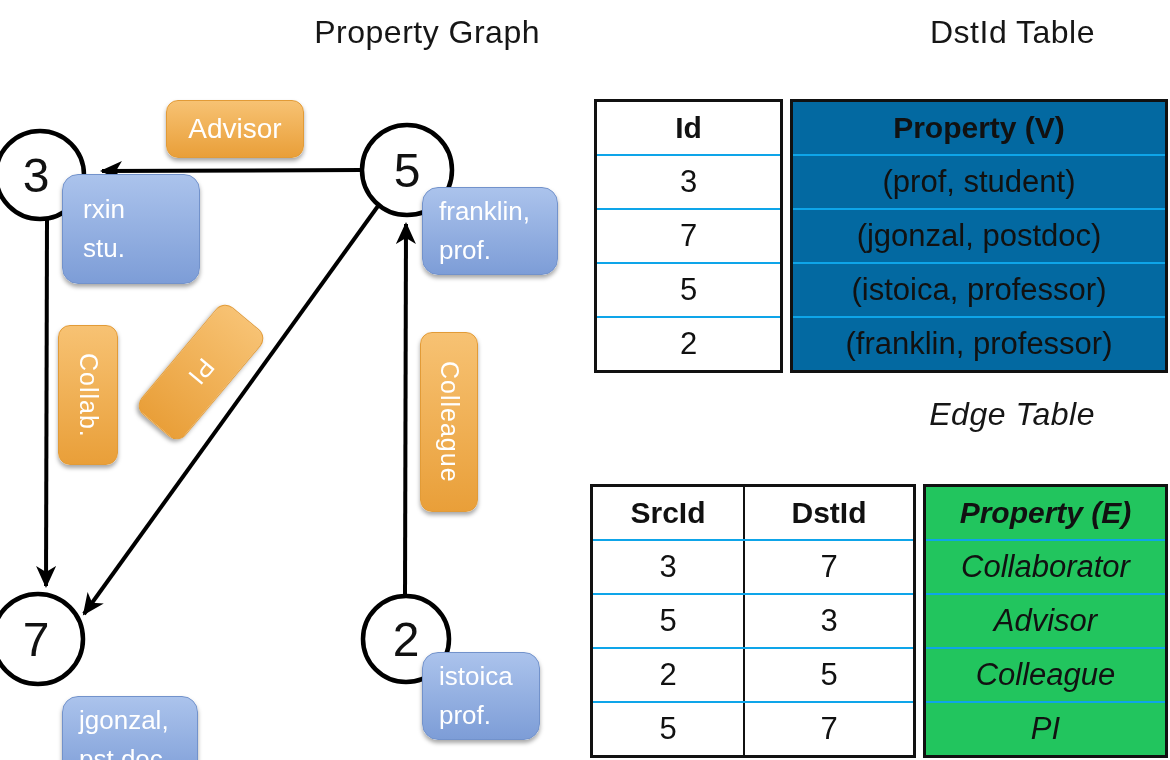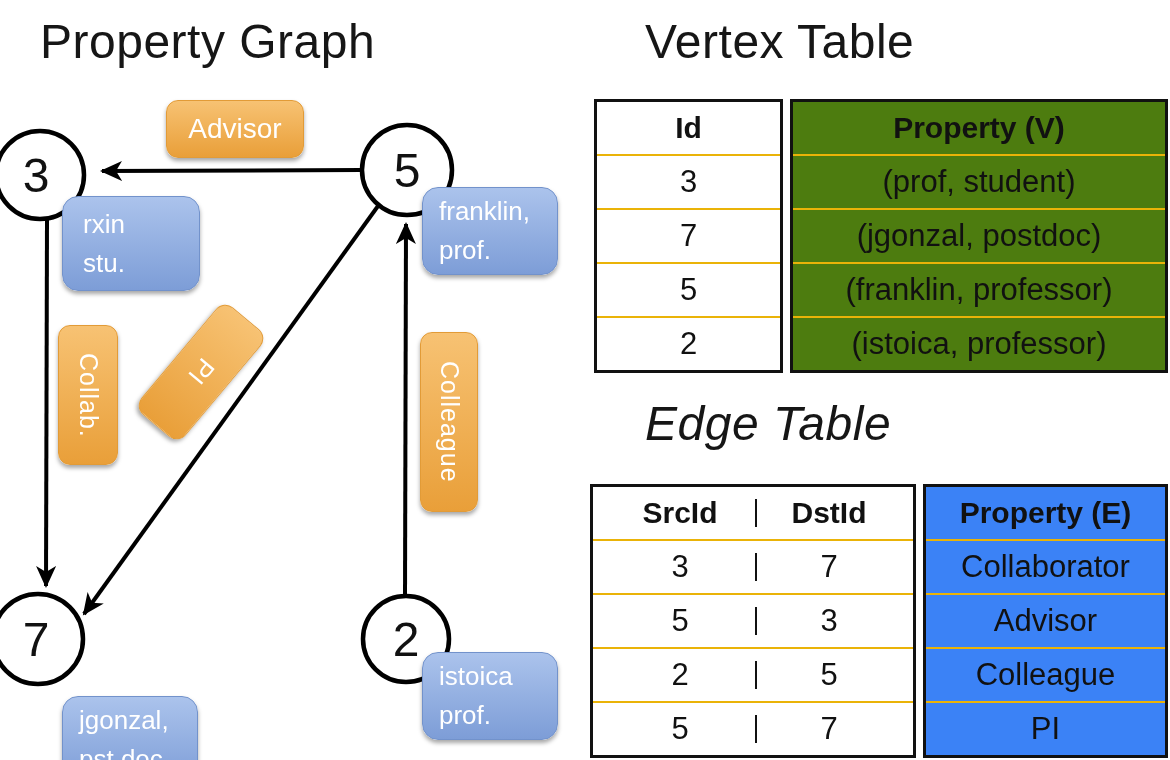--- a/index.html
+++ b/index.html
@@ -2,21 +2,21 @@
 <html><head>
 <meta charset="utf-8">
 <style>
   html,body { margin:0; padding:0; }
   body {
     width:1170px; height:760px; position:relative; background:#ffffff;
     font-family:"Liberation Sans","DejaVu Sans",sans-serif; overflow:hidden;
     color:#111;
   }
   .title {
-    position:absolute; text-align:left; font-size:48px; font-weight:400;
+    position:absolute; text-align:right; font-size:32px; font-weight:400;
     color:#161616; letter-spacing:0.5px; white-space:nowrap;
   }
   #graph-title  { left:40px;  top:14px; width:500px; }
   #vertex-title { left:645px; top:14px; width:450px; }
   #edge-title   { left:645px; top:396px; width:450px;font-style:italic; }
 
   
   #graph-svg { position:absolute; left:0; top:0; z-index:1; }
 
   .gbox {
@@ -36,54 +36,54 @@
   #advisor-label   { left:166px; top:100px; width:138px; height:58px; font-size:28px; }
   #collab-label    { left:58px;  top:325px; width:60px;  height:140px; }
   #pi-label        { left:172px; top:302px; width:58px;  height:140px;
                      transform:rotate(40deg); }
   #colleague-label { left:420px; top:332px; width:58px;  height:180px; }
 
   .propbox {
     justify-content:flex-start; padding-left:16px;
     font-size:26px; line-height:1.5; text-align:left;
   }
-  #rxin-box     { left:62px;  top:196px; width:138px; height:95px;padding-left:20px; }
+  #rxin-box     { left:62px;  top:174px; width:138px; height:110px;padding-left:20px; }
   #franklin-box { left:422px; top:187px; width:136px; height:88px; }
   #jgonzal-box  { left:62px;  top:652px; width:136px; height:88px;margin-top:44px; }
-  #istoica-box  { left:422px; top:652px; width:136px; height:88px; }
+  #istoica-box  { left:422px; top:652px; width:118px; height:88px; }
 
   
   .tblock {
     position:absolute; border:3px solid #111; box-sizing:border-box;
     display:flex; flex-direction:column; background:#fff;
   }
-  .tblock.bluebg { background:#4d7c0f; }
-  .tblock.tanbg  { background:#3b82f6; }
+  .tblock.bluebg { background:#0369a1; }
+  .tblock.tanbg  { background:#22c55e;font-style:italic; }
   .thead, .trow {
     flex:1; display:flex; align-items:center; justify-content:center;
-    font-size:31px; border-bottom:2px solid #eab308; min-height:0;
+    font-size:31px; border-bottom:2px solid #0ea5e9; min-height:0;
   }
   .thead { font-weight:bold; font-size:30px; }
   .tblock > :last-child { border-bottom:none; }
-  .trow.split, .thead.split { justify-content:stretch; padding:12px; }
+  .trow.split, .thead.split { justify-content:stretch; padding:0; }
   .tcell {
     flex:1; height:100%; display:flex; align-items:center; justify-content:center;
   }
   .split .tcell:first-child { flex:0 0 150px; border-right:2px solid #111; }
 
   #vertex-id-block   { left:594px; top:99px;  width:189px; height:274px; }
   #vertex-prop-block { left:790px; top:99px;  width:378px; height:274px; }
   #edge-srcdst-block { left:590px; top:484px; width:326px; height:274px; }
   #edge-prop-block   { left:923px; top:484px; width:245px; height:274px; }
 </style>
 </head>
 <body>
 
 <div class="title" id="graph-title">Property Graph</div>
-<div class="title" id="vertex-title">Vertex Table</div>
+<div class="title" id="vertex-title">DstId Table</div>
 <div class="title" id="edge-title">Edge Table</div>
 
 <svg id="graph-svg" width="585" height="760" viewBox="0 0 585 760">
   <defs>
     <marker id="arrow" markerWidth="26" markerHeight="22" refX="20" refY="10" orient="auto" markerUnits="userSpaceOnUse">
       <path d="M0,0 L22,10 L0,20 L6,10 Z" fill="#000"></path>
     </marker>
   </defs>
 
   <line x1="362" y1="170" x2="102" y2="171" stroke="#000" stroke-width="4" marker-end="url(#arrow)"></line>
@@ -149,22 +149,22 @@
 <div class="trow">3</div>
     <div class="trow">7</div>
     <div class="trow">5</div>
     <div class="trow">2</div>
   </div>
 <div class="tblock bluebg" id="vertex-prop-block">
   <div class="thead">Property (V)</div>
   <div style="display:contents"></div>
 <div class="trow">(prof, student)</div>
     <div class="trow">(jgonzal, postdoc)</div>
+    <div class="trow">(istoica, professor)</div>
     <div class="trow">(franklin, professor)</div>
-    <div class="trow">(istoica, professor)</div>
   </div>
 
 <div class="tblock" id="edge-srcdst-block">
   <div class="thead split">
     <div class="tcell">SrcId</div>
     <div class="tcell">DstId</div>
   </div>
   <div style="display:contents"></div>
 <div class="trow split">
       <div class="tcell">3</div>

